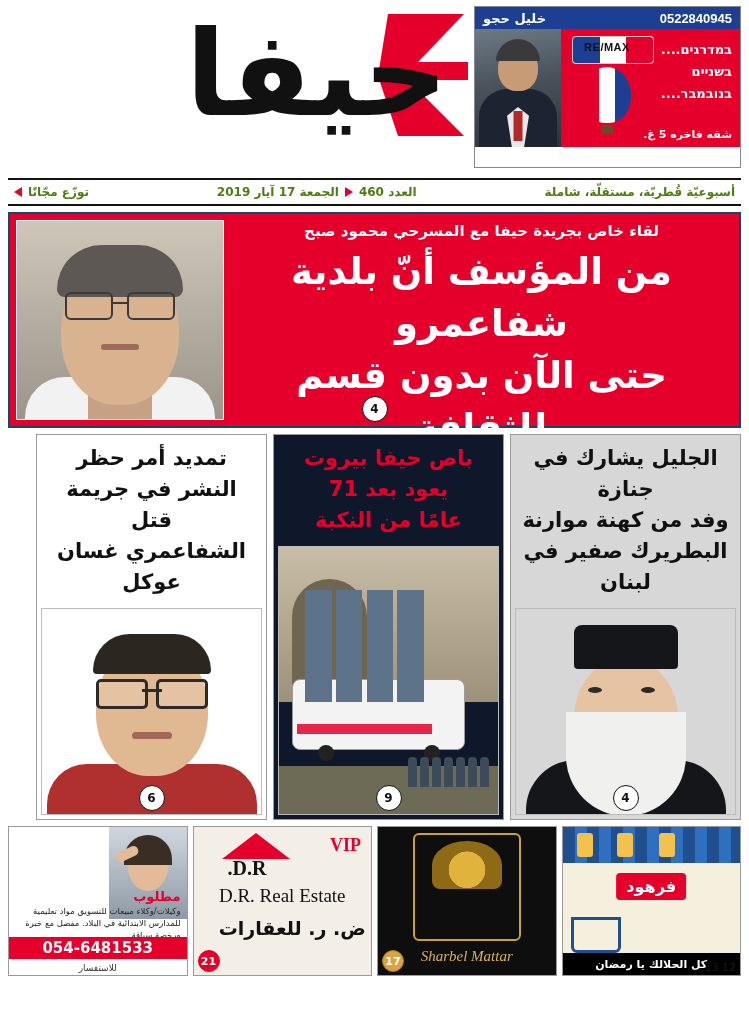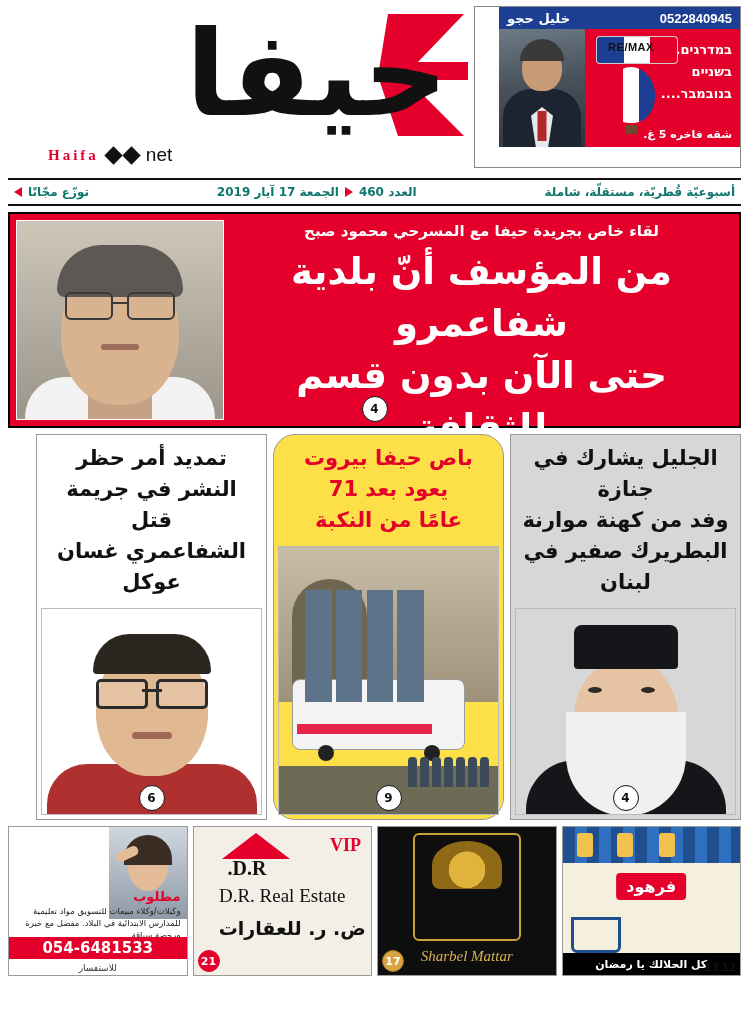--- a/index.html
+++ b/index.html
@@ -34,21 +34,21 @@
     font-size:15px;font-weight:bold;color:#e4002b;letter-spacing:3px;
     font-family:"Liberation Serif",serif;direction:ltr;
   }
   .dots{display:flex;gap:5px;align-items:center;}
   .dots i{width:13px;height:13px;background:#111;display:block;transform:rotate(45deg);}
   .net-word{font-size:19px;color:#111;font-family:"Liberation Sans",sans-serif;direction:ltr;}
 
   
   .ad-top{
     width:267px;height:162px;border:1px solid #888;box-sizing:border-box;
-    background:#fff;position:relative;overflow:hidden;padding-left:24px;
+    background:#fff;position:relative;overflow:hidden;
   }
   .ad-top-bar{
     background:#1c3f94;color:#fff;height:22px;display:flex;flex-direction:row-reverse;
     align-items:center;justify-content:space-between;padding:0 8px;font-size:13px;font-weight:bold;
   }
   .ad-top-bar .phone{direction:ltr;font-family:"Liberation Sans",sans-serif;}
   .ad-top-body{display:flex;flex-direction:row-reverse;height:118px;}
   .ad-photo{
     width:86px;height:118px;
     background:linear-gradient(170deg,#6d7a86 0%,#4a535c 45%,#2c3239 100%);
@@ -75,29 +75,29 @@
   .balloon-basket{position:absolute;left:34px;top:88px;width:12px;height:9px;background:#6b4a2b;}
   .ad-top-foot{
     height:20px;background:#1c3f94;color:#fff;display:flex;flex-direction:row-reverse;align-items:center;
     justify-content:flex-start;padding:0 8px;font-size:12px;font-weight:bold;
   }
 
   
   .infobar{
     margin-top:4px;height:24px;border-top:2px solid #111;border-bottom:2px solid #111;
     display:flex;flex-direction:row-reverse;align-items:center;justify-content:space-between;
-    padding:0 6px;font-size:12px;font-weight:bold;color:#0f766e;
+    padding:0 6px;font-size:12px;font-weight:bold;color:#4d7c0f;
   }
   .infobar .seg{display:flex;flex-direction:row-reverse;align-items:center;gap:6px;}
   .tri{width:0;height:0;border-top:5px solid transparent;border-bottom:5px solid transparent;border-right:8px solid #e4002b;}
   .tri.l{border-right:none;border-left:8px solid #e4002b;}
 
   
   .lead{
-    margin-top:6px;border:2px solid #000000;background:#e4002b;height:216px;
+    margin-top:6px;border:2px solid #0c4a6e;background:#e4002b;height:216px;
     display:flex;flex-direction:row-reverse;position:relative;box-sizing:border-box;
   }
   .lead-text{flex:1;padding:8px 12px 0 6px;color:#fff;text-align:center;direction:rtl;}
   .lead-kicker{font-size:15px;font-weight:bold;margin-bottom:6px;}
   .lead-head{font-size:37px;font-weight:bold;line-height:52px;letter-spacing:-0.5px;}
   .lead-photo{
     width:206px;margin:6px;background:#b9b3aa;position:relative;overflow:hidden;border:1px solid #fff;
   }
   .pg-badge{
     position:absolute;width:24px;height:24px;border-radius:50%;background:#fff;color:#111;
@@ -212,28 +212,20 @@
 
 <div class="page">
 
   <div class="masthead">
 
     <div class="logo-block">
       <svg class="logo-swoosh" viewBox="0 0 96 130">
         <path d="M10 4 L86 4 L40 52 L92 52 L92 70 L30 70 L86 126 L20 126 L0 66 Z" fill="#e4002b"></path>
       </svg>
       <div class="logo-haifa">حيفا</div>
-      <div class="logo-sub">
-        <span class="haifa-word">Haifa</span>
-        <span class="dots">
-            <i></i>
-            <i></i>
-          </span>
-        <span class="net-word">net</span>
-      </div>
     </div>
 
     <div class="ad-top">
       <div class="ad-top-bar">
         <span>خليل حجو</span>
         <span class="phone">0522840945</span>
       </div>
       <div class="ad-top-body">
         <div class="ad-photo">
           <span class="body"></span>
@@ -319,21 +311,21 @@
         <span class="glass">
             <span class="a"></span>
             <span class="b"></span>
             <i></i>
           </span>
         <span class="mouth"></span>
       </div>
       <div class="pg-badge">6</div>
     </div>
 
-    <div class="col" style="background:#fde047;border-radius:22px;">
+    <div class="col" style="background:#0f172a;">
       <div class="col-head red">
         <span class="l">باص حيفا بيروت</span>
         <span class="l">يعود بعد 71</span>
         <span class="l">عامًا من النكبة</span>
       </div>
       <div class="col-photo bus">
         <span class="bg"></span>
         <span class="wall"></span>
         <span class="arch"></span>
         <span class="ground"></span>

